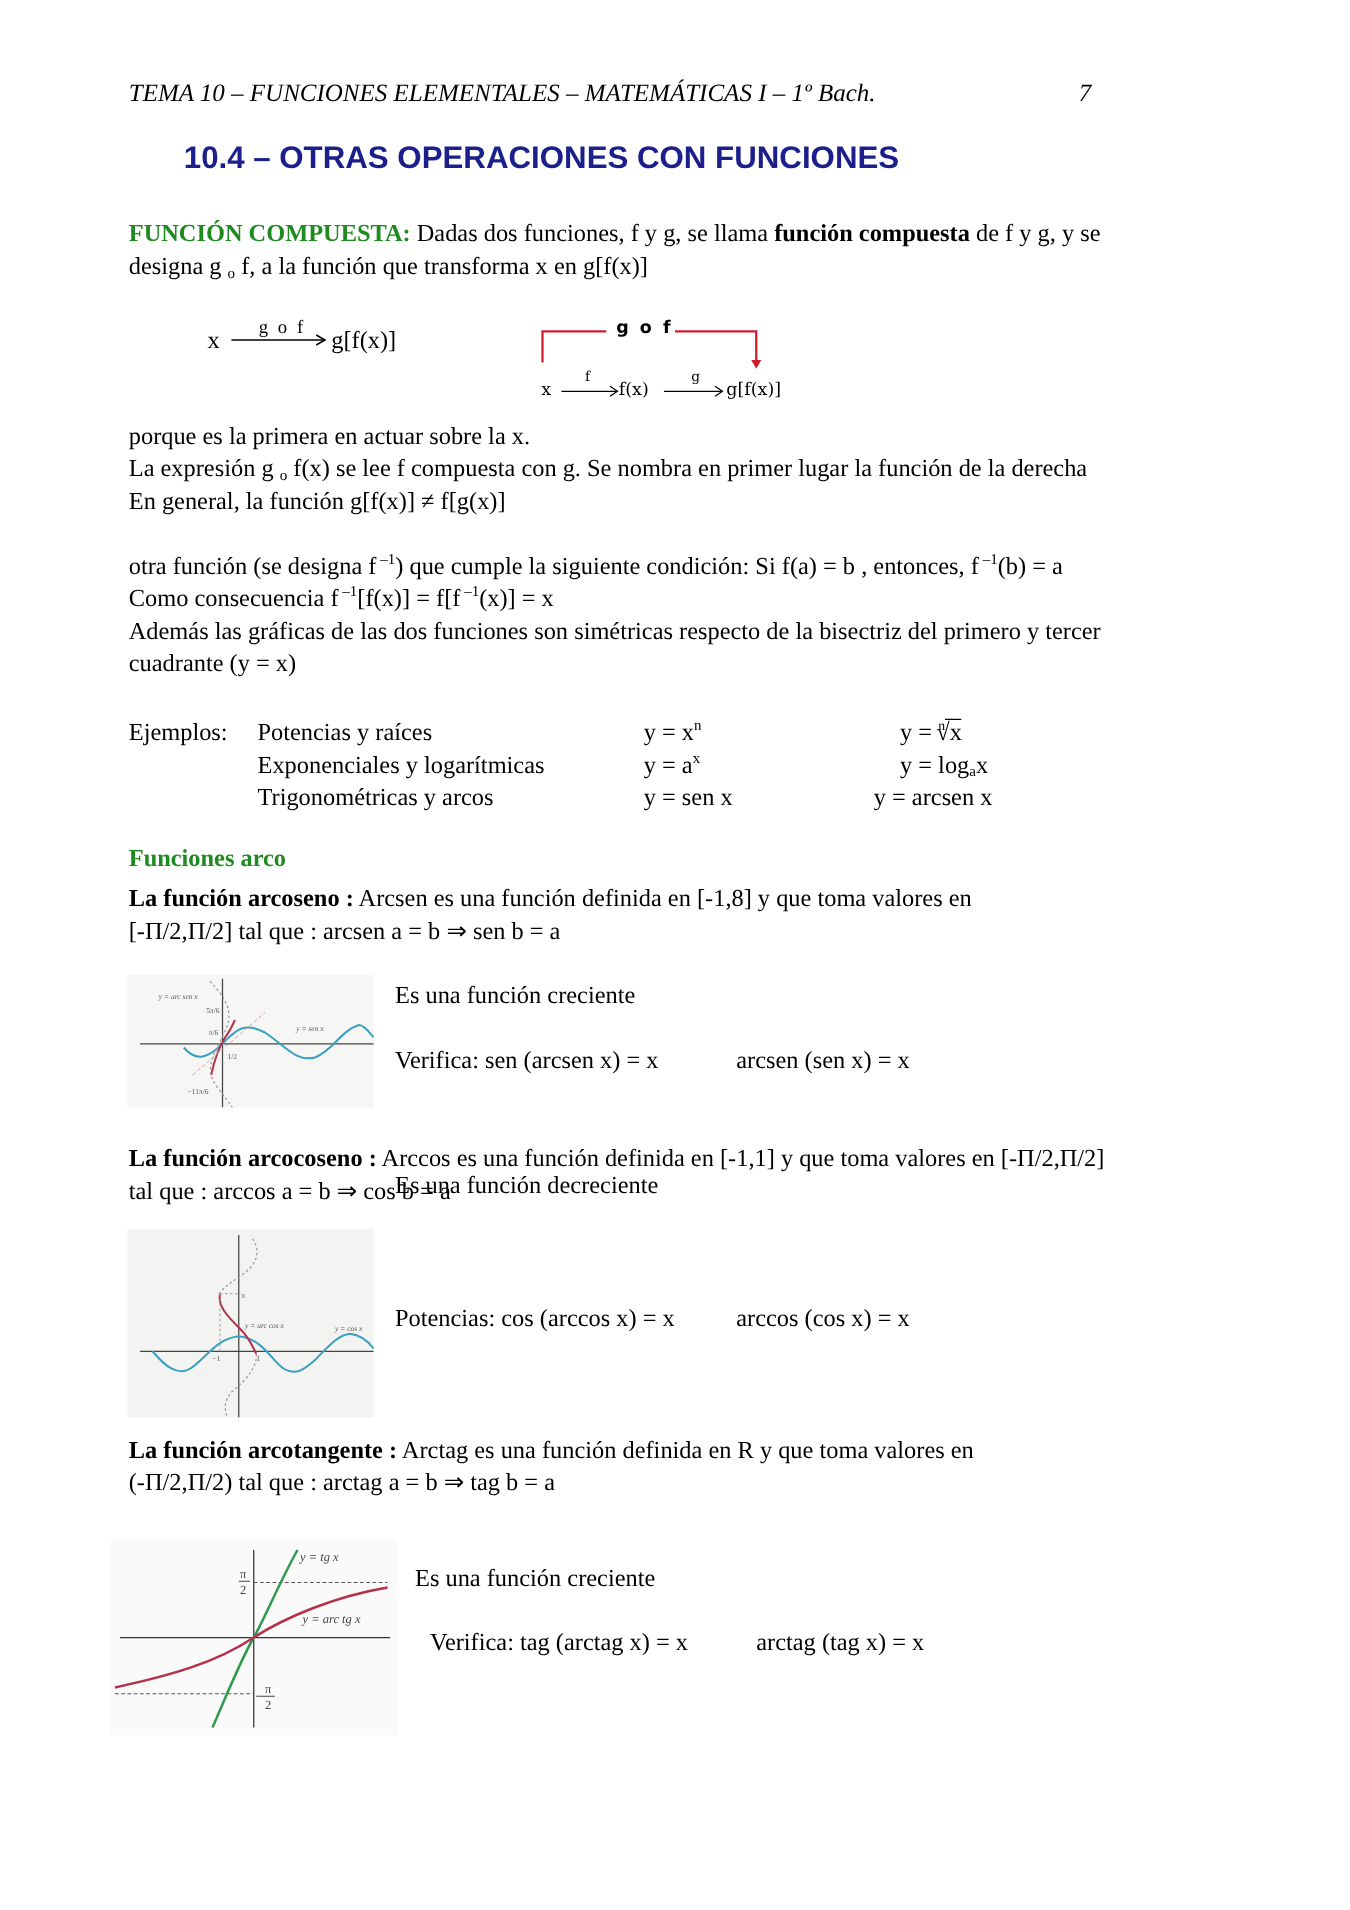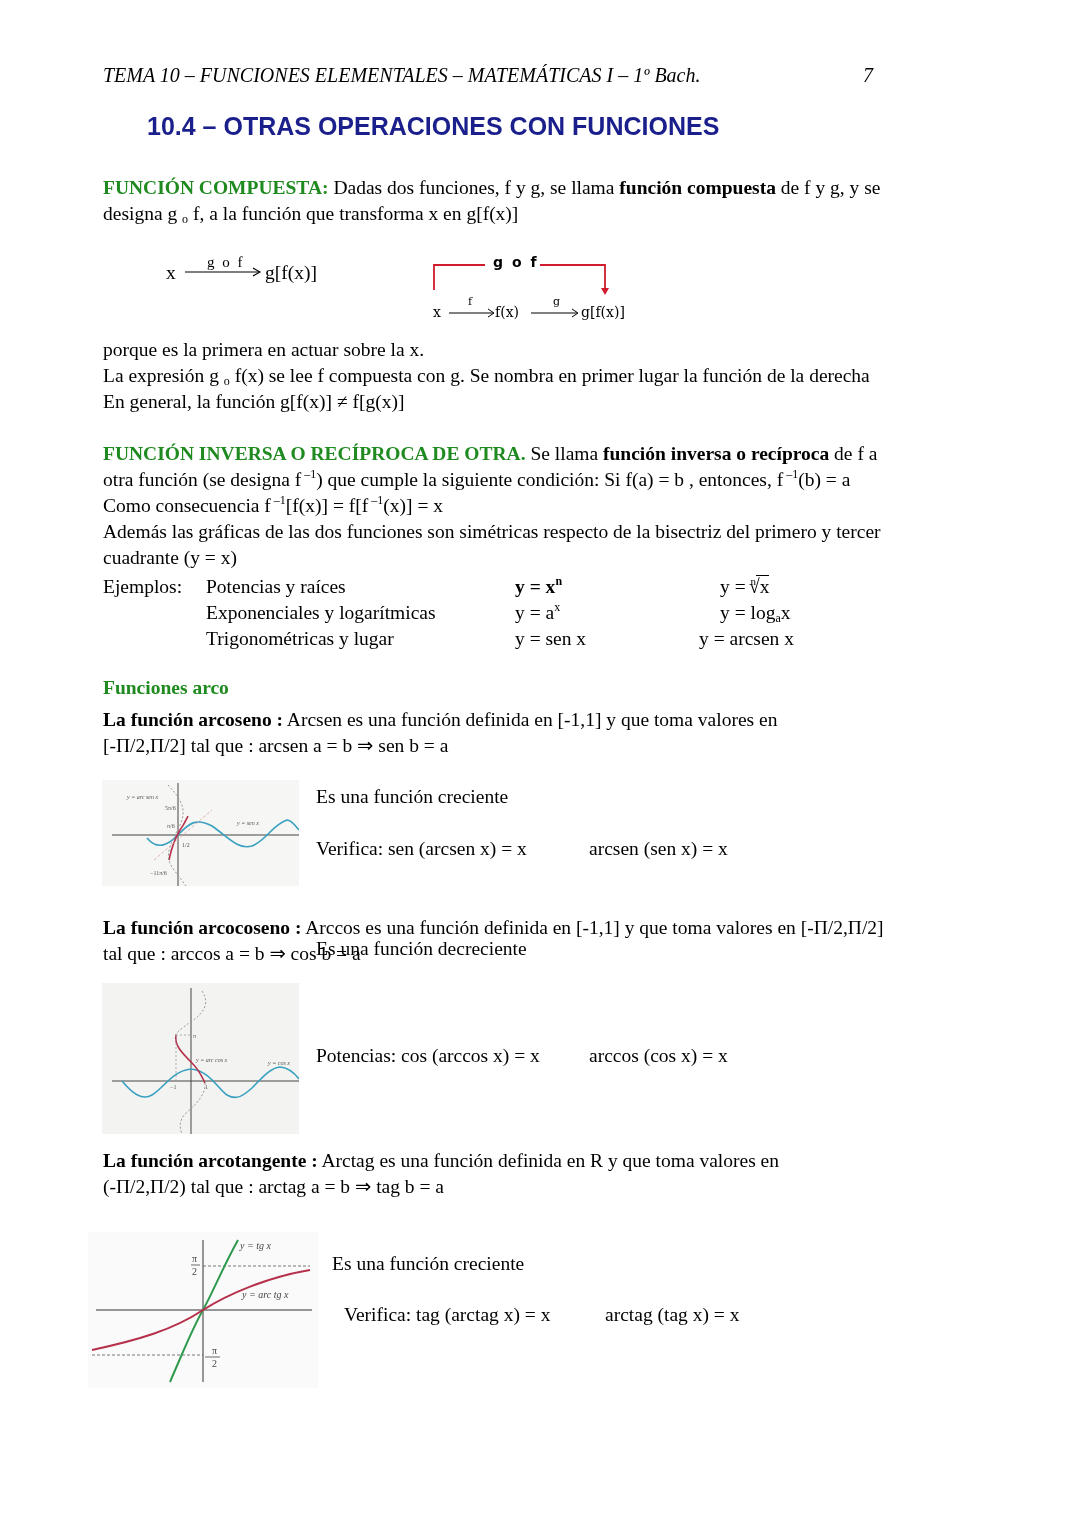--- a/index.html
+++ b/index.html
@@ -70,52 +70,49 @@
 </div>
 
 <div class="abs para" style="top:337px;">
   <div class="line">porque es la primera en actuar sobre la x.</div>
   <div class="line"><span>La expresión g</span> <sub>o</sub><span> f(x) se lee f compuesta con g. Se nombra en primer lugar la función de la derecha</span></div>
   <div class="line">En general, la función g[f(x)] ≠ f[g(x)]</div>
 </div>
 
 <div class="abs para" style="top:441px;">
   <div class="line">
-    <span class="green">FUNCIÓN INVERSA O RECÍPROCA DE OTRA.</span><span> Se llama </span><span class="b">función inversa o recíproca</span><span> de f a</span>
-  </div>
-  <div class="line">
     <span>otra función (se designa f</span><sup> –1</sup><span>) que cumple la siguiente condición: Si f(a) = b , entonces, f</span><sup> –1</sup><span>(b) = a</span>
   </div>
   <div class="line">
     <span>Como consecuencia f</span><sup> –1</sup><span>[f(x)] = f[f</span><sup> –1</sup><span>(x)] = x</span>
   </div>
   <div class="line">Además las gráficas de las dos funciones son simétricas respecto de la bisectriz del primero y tercer</div>
   <div class="line">cuadrante (y = x)</div>
 </div>
 
 <div class="abs" style="left:103px; top:576px; width:800px; height:80px;">
   <span class="abs" style="left:0; top:0;">Ejemplos:</span>
 
   <span class="abs" style="left:103px; top:0;">Potencias y raíces</span>
-  <span class="abs" style="left:412px; top:0;font-weight:bold;"><span>y = x</span><sup>n</sup></span>
+  <span class="abs" style="left:412px; top:0;"><span>y = x</span><sup>n</sup></span>
   <span class="abs" style="left:617px; top:0;"><span>y = </span><sup style="font-size:11px;">n</sup><span style="border-top:1px solid #000; padding-left:2px;"><span style="margin-left:-9px;">√</span><span>x</span></span></span>
 
   <span class="abs" style="left:103px; top:26px;">Exponenciales y logarítmicas</span>
   <span class="abs" style="left:412px; top:26px;"><span>y = a</span><sup>x</sup></span>
   <span class="abs" style="left:617px; top:26px;"><span>y = log</span><sub>a</sub><span>x</span></span>
 
-  <span class="abs" style="left:103px; top:52px;">Trigonométricas y lugar</span>
+  <span class="abs" style="left:103px; top:52px;">Trigonométricas y arcos</span>
   <span class="abs" style="left:412px; top:52px;">y = sen x</span>
   <span class="abs" style="left:596px; top:52px;">y = arcsen x</span>
 </div>
 
 <div class="abs green" style="left:103px; top:677px; font-size:19.5px;text-align:center;">Funciones arco</div>
 
 <div class="abs para" style="top:707px;">
-  <div class="line"><span class="b">La función arcoseno :</span><span> Arcsen es una función definida en [-1,1] y que toma valores en</span></div>
+  <div class="line"><span class="b">La función arcoseno :</span><span> Arcsen es una función definida en [-1,8] y que toma valores en</span></div>
   <div class="line">[-Π/2,Π/2] tal que : arcsen a = b ⇒ sen b = a</div>
 </div>
 
 <div class="graph" style="left:102px; top:780px; width:197px; height:106px;">
   <svg width="197" height="106">
     <line x1="10" y1="55" x2="197" y2="55" stroke="#444" stroke-width="1"></line>
     <line x1="76" y1="3" x2="76" y2="106" stroke="#444" stroke-width="1"></line>
     <path d="M45,58 C55,70 65,66 76,55 C88,42 95,38 110,46 C125,56 135,70 150,66 C165,60 170,45 185,40 C190,40 195,48 197,50" fill="none" stroke="#3aa0c0" stroke-width="1.6"></path>
     <path d="M67,80 C70,65 75,55 78,50 C82,45 84,40 86,36" fill="none" stroke="#b5304a" stroke-width="1.6"></path>
     <path d="M66,5 C80,20 85,30 78,45 C70,62 60,75 72,90 C78,98 82,103 84,106" fill="none" stroke="#999" stroke-width="1" stroke-dasharray="2,2"></path>

